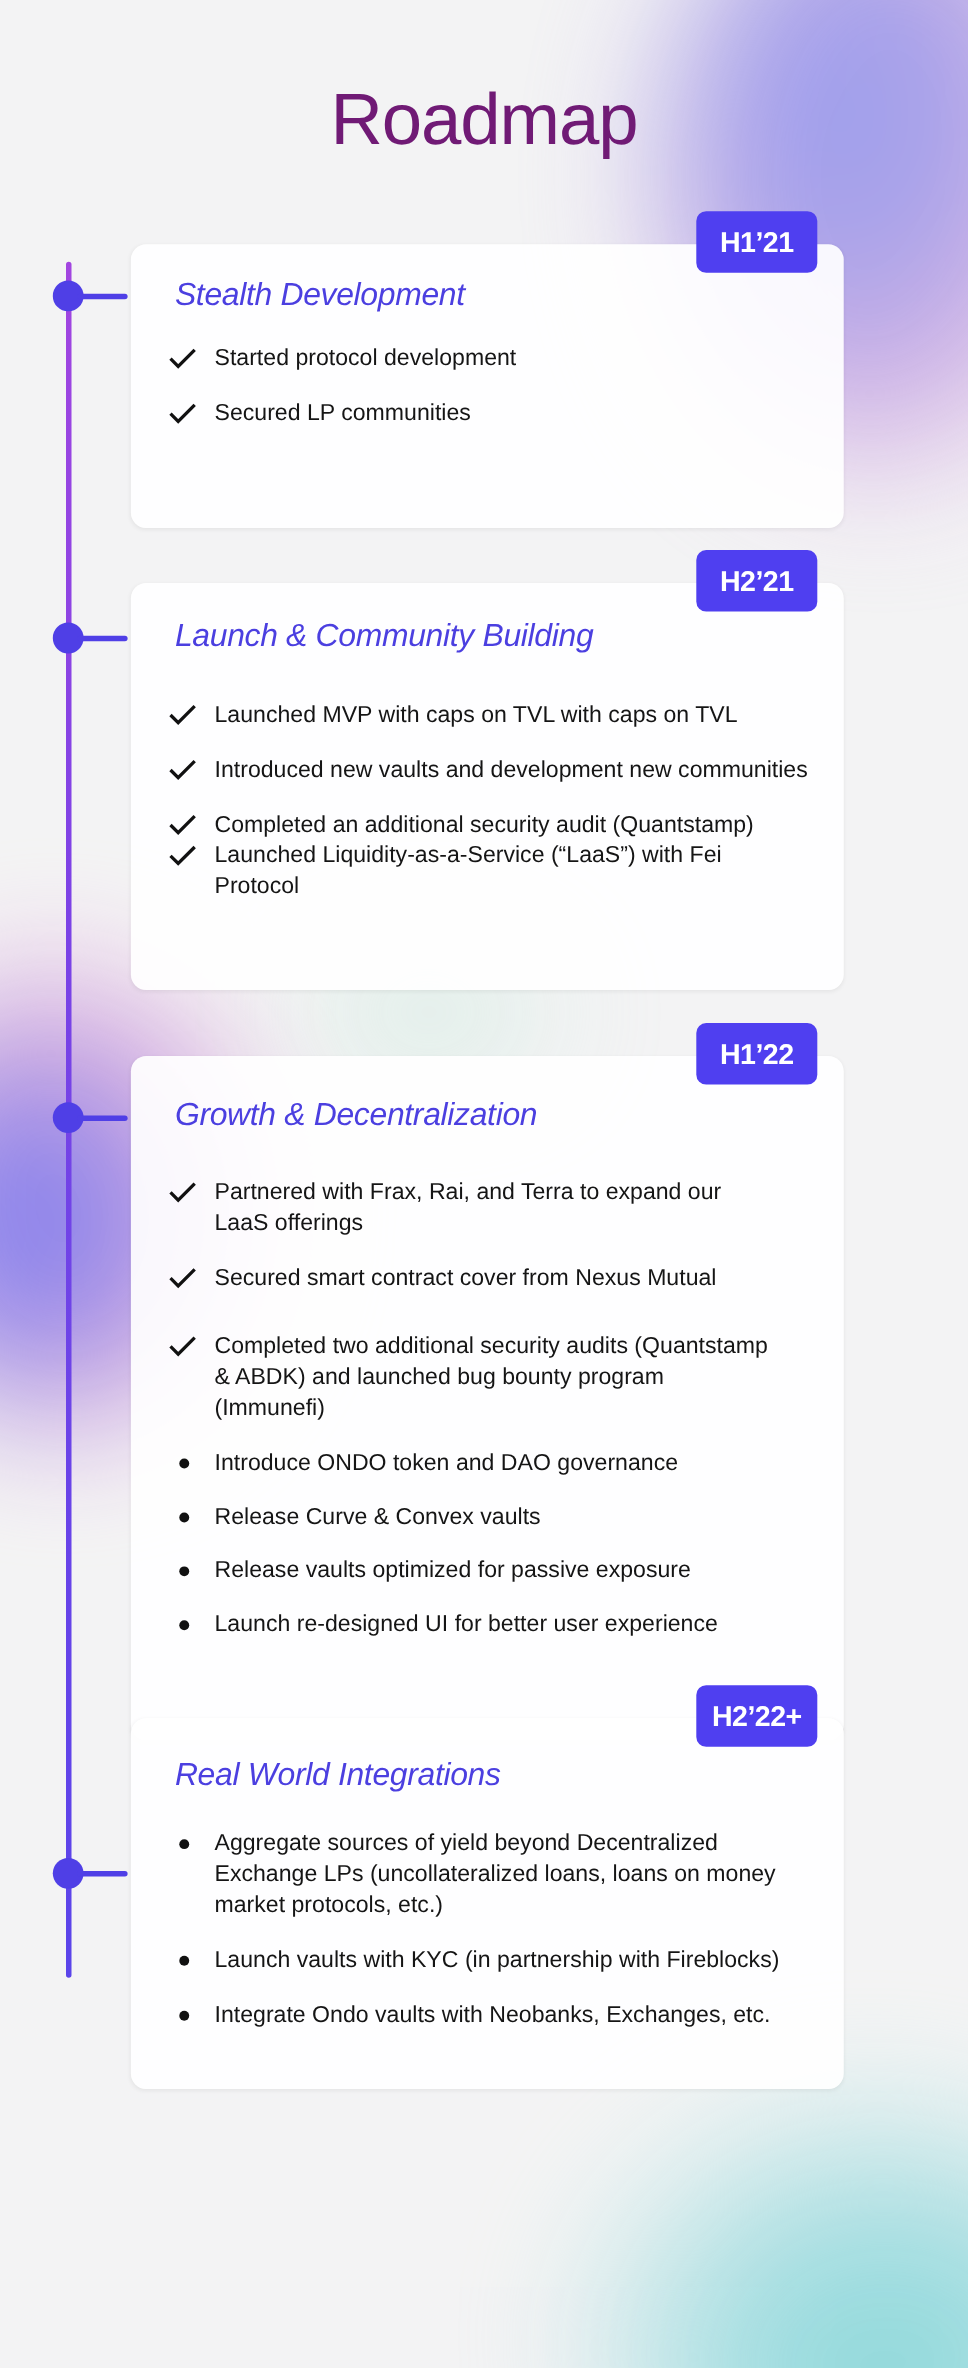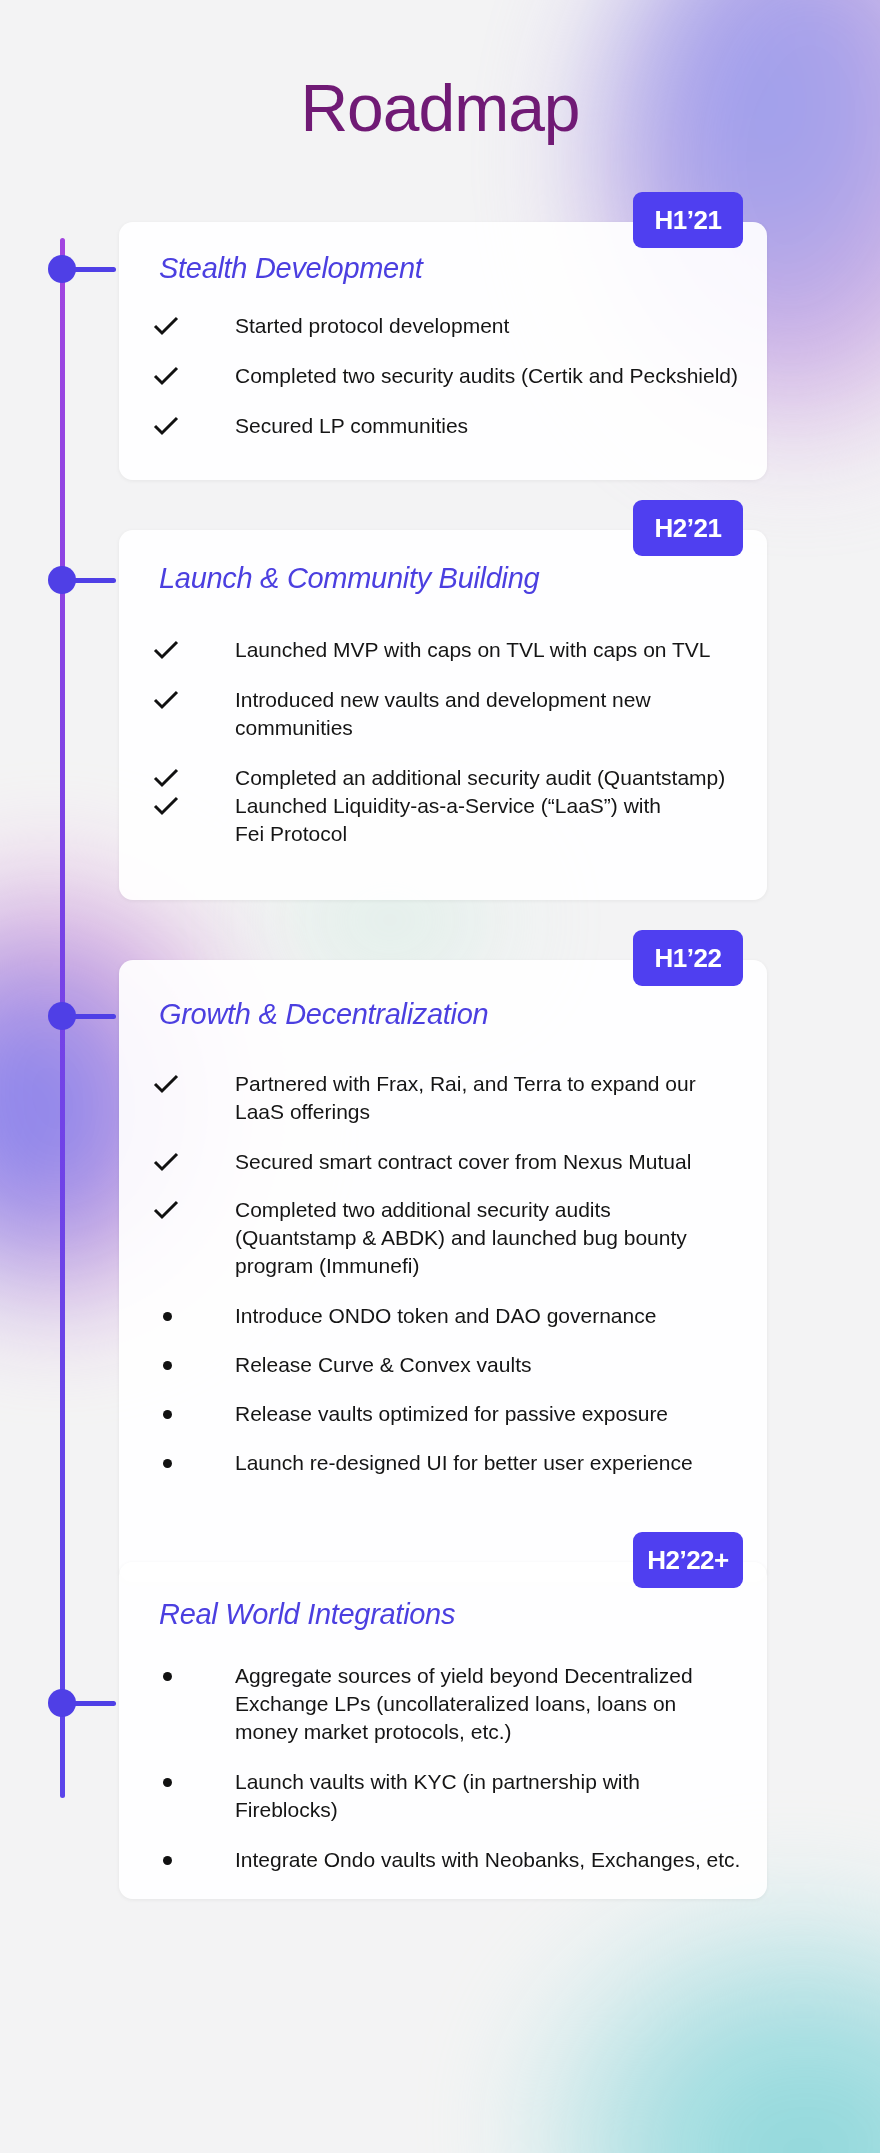--- a/index.html
+++ b/index.html
@@ -45,21 +45,21 @@
     height: 56px; min-width: 110px; padding: 0 12px;
     background: #4f3ff0; color: #fff; border-radius: 9px;
     font-size: 26px; font-weight: 700; display: flex; align-items: center; justify-content: center;
     letter-spacing: -0.5px;
   }
   .card-title {
     position: absolute; left: 40px;
     font-size: 29px; font-style: italic; font-weight: 400; color: #4b3fe0; letter-spacing: -0.3px;
   }
   .items { position: absolute; left: 32px; right: 20px; list-style: none; }
-  .item { display: flex; align-items: flex-start; font-size: 21px; line-height: 28px; color: #151515; gap: 40px; }
+  .item { display: flex; align-items: flex-start; font-size: 21px; line-height: 28px; color: #151515; }
   .marker { width: 44px; flex: 0 0 44px; display: flex; justify-content: flex-start; padding-left: 2px; }
   .check svg { display: block; margin-top: 4px; }
   .dot { width: 9px; height: 9px; background: #111; border-radius: 50%; margin: 10px 0 0 10px; }
   .item-text { flex: 1; }
 </style>
 </head>
 <body>
 
 <div class="blob blob-top"></div>
 <div class="blob blob-mid"></div>
@@ -77,28 +77,20 @@
   <div class="card-title" style="top:30px">Stealth Development</div>
   <ul class="items" style="top:90px">
     <li class="item" style="margin-bottom:22px">
       <span class="marker check">
           <svg width="26" height="20" viewBox="0 0 26 20">
             <path d="M2 10 L9 17 L24 2" fill="none" stroke="#111" stroke-width="3"></path>
           </svg>
         </span>
       <span class="item-text">Started protocol development</span>
     </li>
-    <li class="item" style="margin-bottom:22px">
-      <span class="marker check">
-          <svg width="26" height="20" viewBox="0 0 26 20">
-            <path d="M2 10 L9 17 L24 2" fill="none" stroke="#111" stroke-width="3"></path>
-          </svg>
-        </span>
-      <span class="item-text">Completed two security audits (Certik and Peckshield)</span>
-    </li>
     <li class="item">
       <span class="marker check">
           <svg width="26" height="20" viewBox="0 0 26 20">
             <path d="M2 10 L9 17 L24 2" fill="none" stroke="#111" stroke-width="3"></path>
           </svg>
         </span>
       <span class="item-text">Secured LP communities</span>
     </li>
   </ul>
 </div>
@@ -151,21 +143,21 @@
   <div class="card-title" style="top:38px">Growth &amp; Decentralization</div>
   <ul class="items" style="top:110px; right:60px">
     <li class="item" style="margin-bottom:22px">
       <span class="marker check">
           <svg width="26" height="20" viewBox="0 0 26 20">
             <path d="M2 10 L9 17 L24 2" fill="none" stroke="#111" stroke-width="3"></path>
           </svg>
         </span>
       <span class="item-text">Partnered with Frax, Rai, and Terra to expand our LaaS offerings</span>
     </li>
-    <li class="item" style="margin-bottom:20px">
+    <li class="item" style="margin-bottom:34px">
       <span class="marker check">
           <svg width="26" height="20" viewBox="0 0 26 20">
             <path d="M2 10 L9 17 L24 2" fill="none" stroke="#111" stroke-width="3"></path>
           </svg>
         </span>
       <span class="item-text">Secured smart contract cover from Nexus Mutual</span>
     </li>
     <li class="item" style="margin-bottom:22px">
       <span class="marker check">
           <svg width="26" height="20" viewBox="0 0 26 20">

